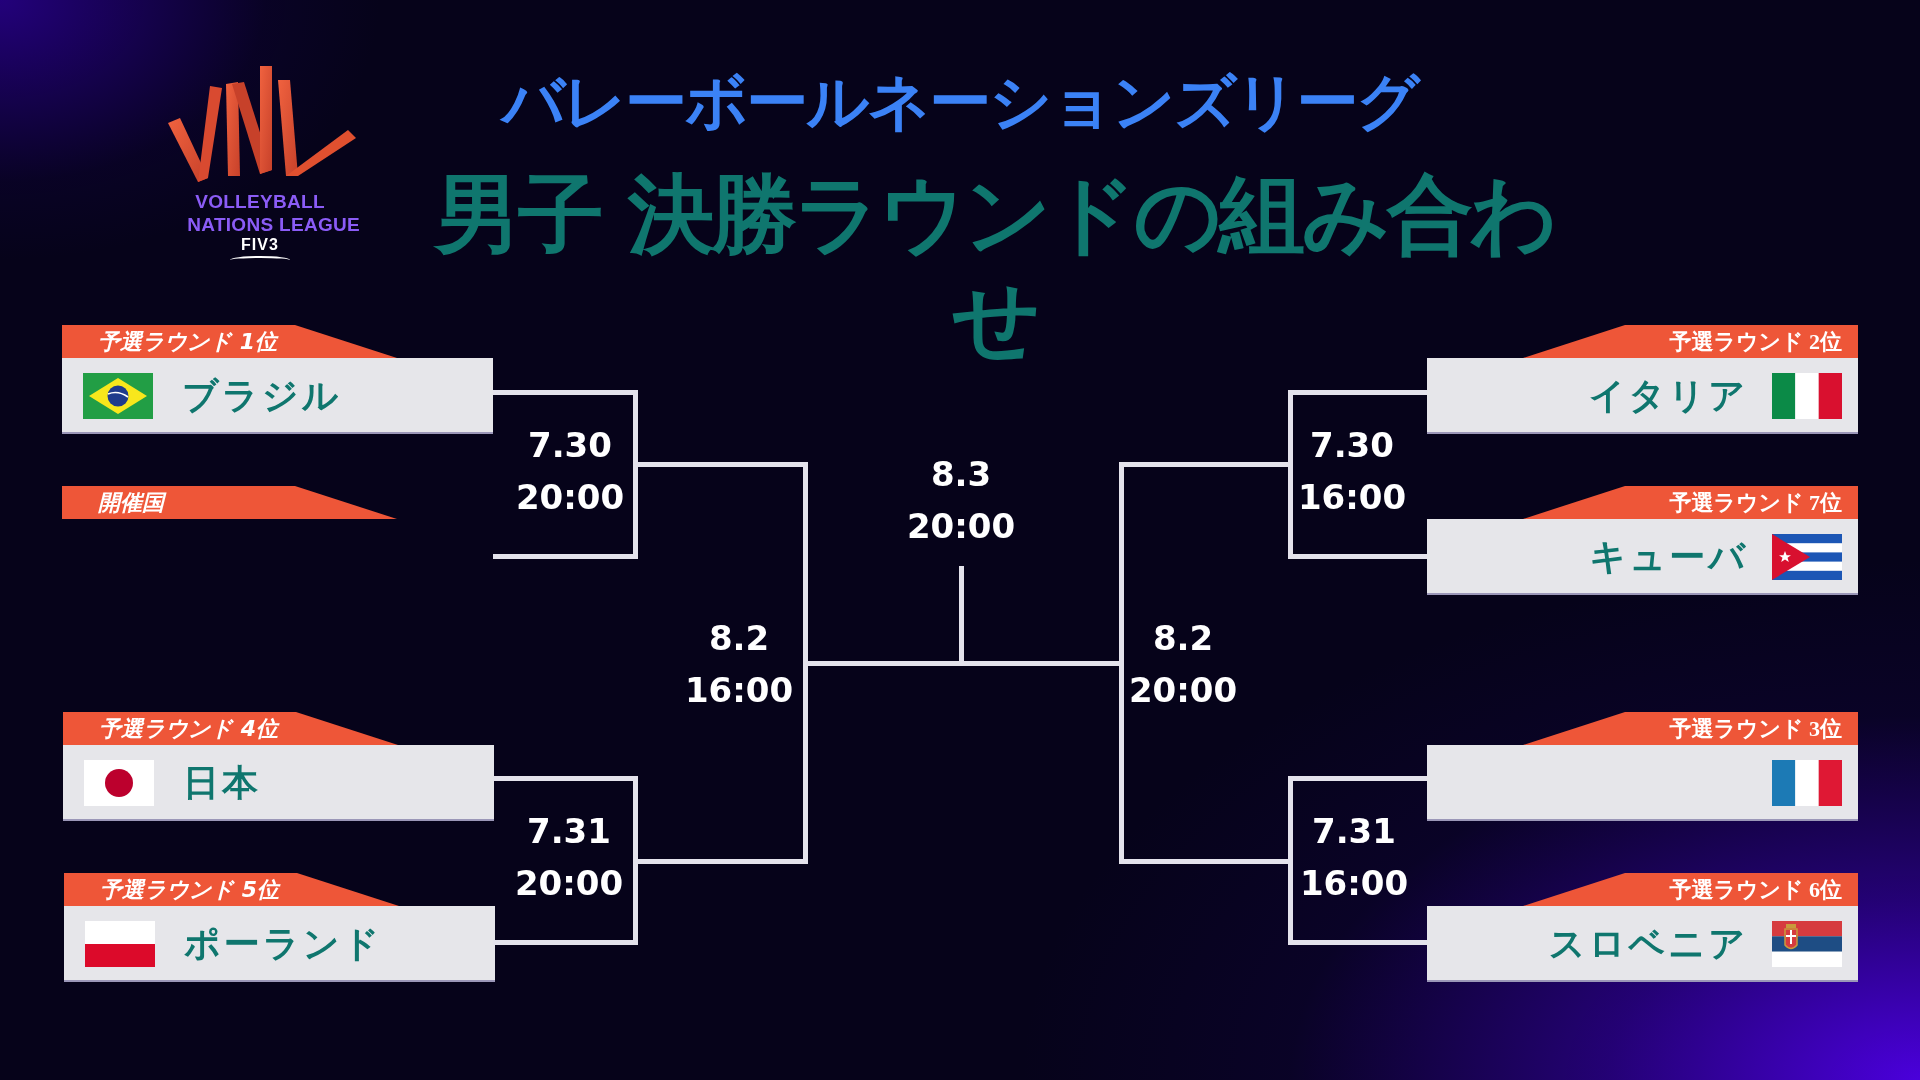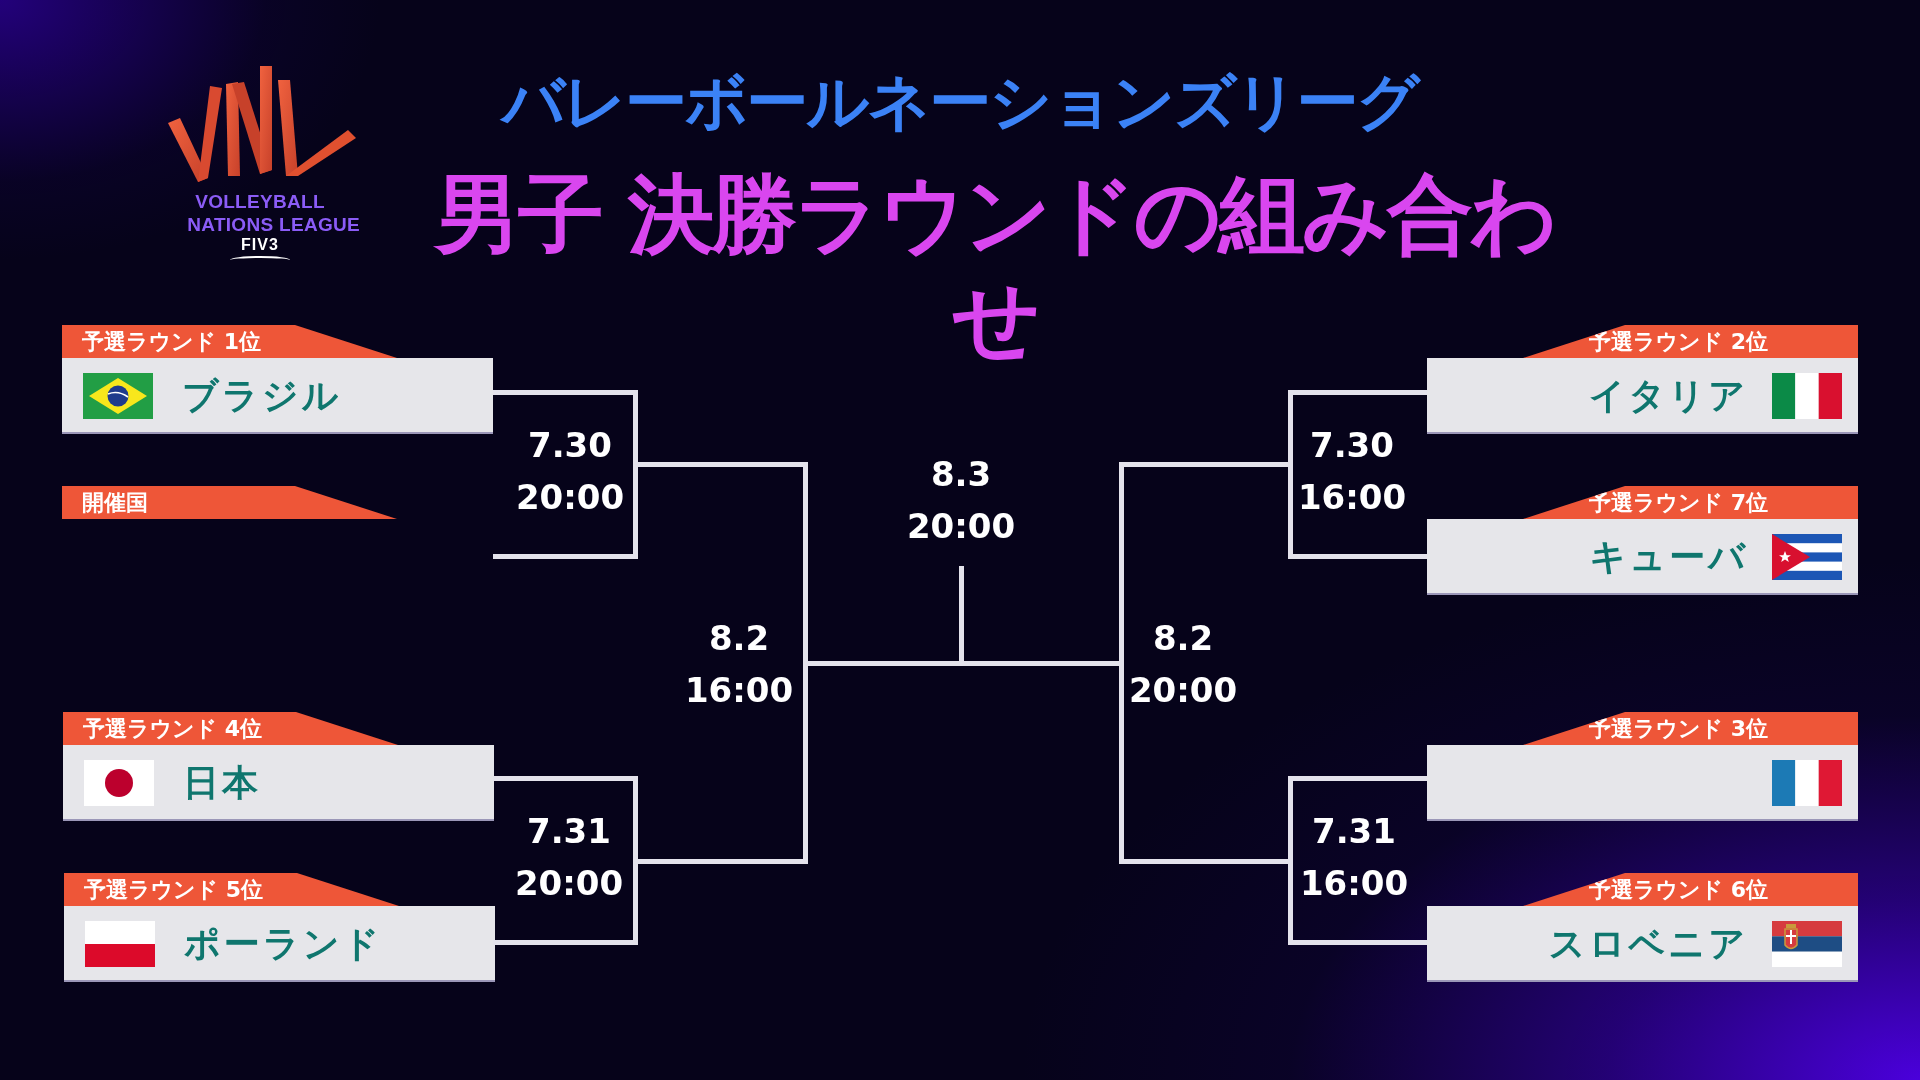--- a/index.html
+++ b/index.html
@@ -25,33 +25,33 @@
   .logo-text2 { top:156px; font-size:19px;text-align:right; }
   .logo-fivb { position:absolute; top:178px; left:0; width:200px; text-align:center; color:#fff; font-family:"Liberation Sans", sans-serif; font-weight:bold; font-size:16px; letter-spacing:1px; }
   .logo-arc { position:absolute; left:70px; top:198px; width:60px; height:8px; border-top:2px solid #fff; border-radius:50% 50% 0 0; }
 
   
   .title1 {
     left:440px; top:62px; width:1040px; text-align:center; color:#3b82f6;
     font-size:62px; font-weight:bold; letter-spacing:-2px; line-height:80px;
   }
   .title2 {
-    left:395px; top:162px; width:1200px; text-align:center; color:#d946ef;
+    left:395px; top:162px; width:1200px; text-align:center; color:#0f766e;
     font-size:86px; font-weight:bold; letter-spacing:-3px; line-height:104px;
   }
 
   
   .team { position:absolute; width:431px; height:109px; }
   .tab {
     position:absolute; top:0; height:33px; width:335px;
     background:#ee5638; color:#fff; font-weight:bold; font-size:22px; line-height:33px;
     white-space:nowrap;
   }
-  .team.left .tab { left:0; clip-path:polygon(0 0, 233px 0, 100% 100%, 0 100%); padding-left:20px; }
-  .team.right .tab { right:0; clip-path:polygon(102px 0, 100% 0, 100% 100%, 0 100%); text-align:center; padding-right:24px; }
+  .team.left .tab { left:0; clip-path:polygon(0 0, 233px 0, 100% 100%, 0 100%); padding-left:36px;font-style:italic; }
+  .team.right .tab { right:0; clip-path:polygon(102px 0, 100% 0, 100% 100%, 0 100%); text-align:right; padding-right:16px;font-family:Liberation Serif, serif; }
   .card {
     position:absolute; top:33px; left:0; width:431px; height:76px;
     background:#e6e6ea; border-bottom:2px solid #9b97b8;
   }
   .flag { position:absolute; top:15px; width:70px; height:46px; overflow:hidden; }
   .team.left .flag { left:21px; }
   .team.right .flag { right:16px; }
   .name {
     position:absolute; top:0; height:76px; line-height:76px;
     font-size:36px; font-weight:bold; color:#0f766e; letter-spacing:3px; white-space:nowrap;

